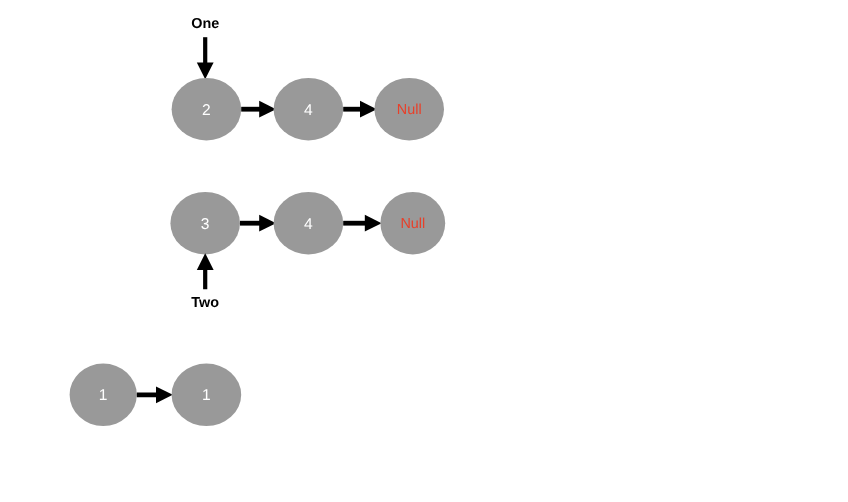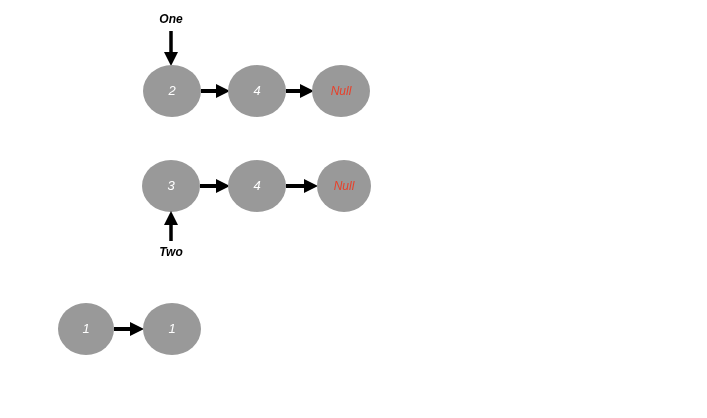--- a/index.html
+++ b/index.html
@@ -12,21 +12,20 @@
     width: 707px;
     height: 418px;
     overflow: hidden;
     font-family: "Liberation Sans", sans-serif;
   }
   #diagram-canvas {
     position: relative;
     width: 707px;
     height: 418px;
     background: #ffffff;
-    font-style: italic;
   }
   svg.diagram-svg {
     display: block;
     width: 707px;
     height: 418px;
   }
   .node-ellipse {
     fill: #999999;
     stroke: none;
   }

